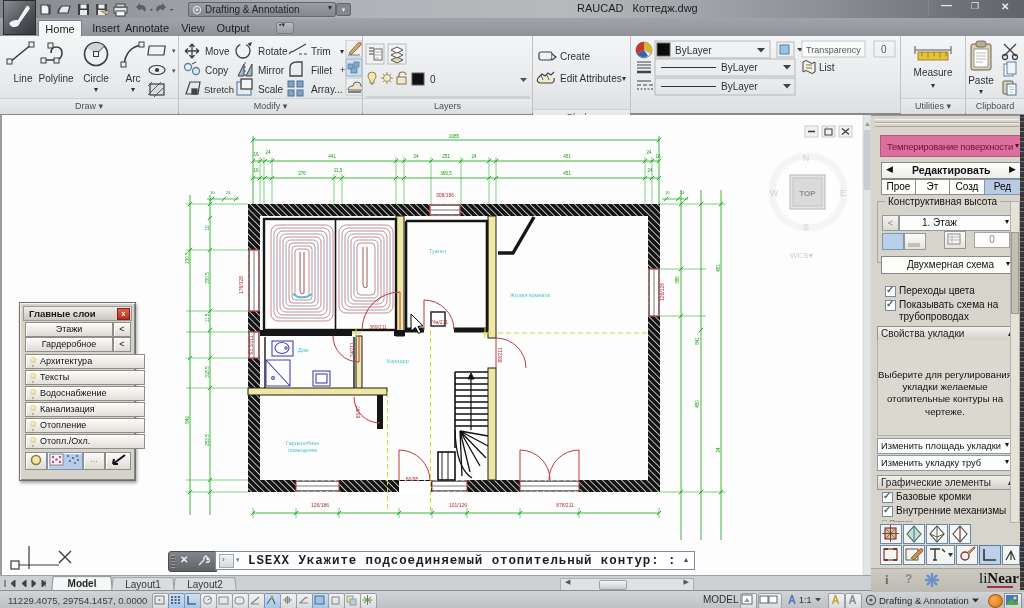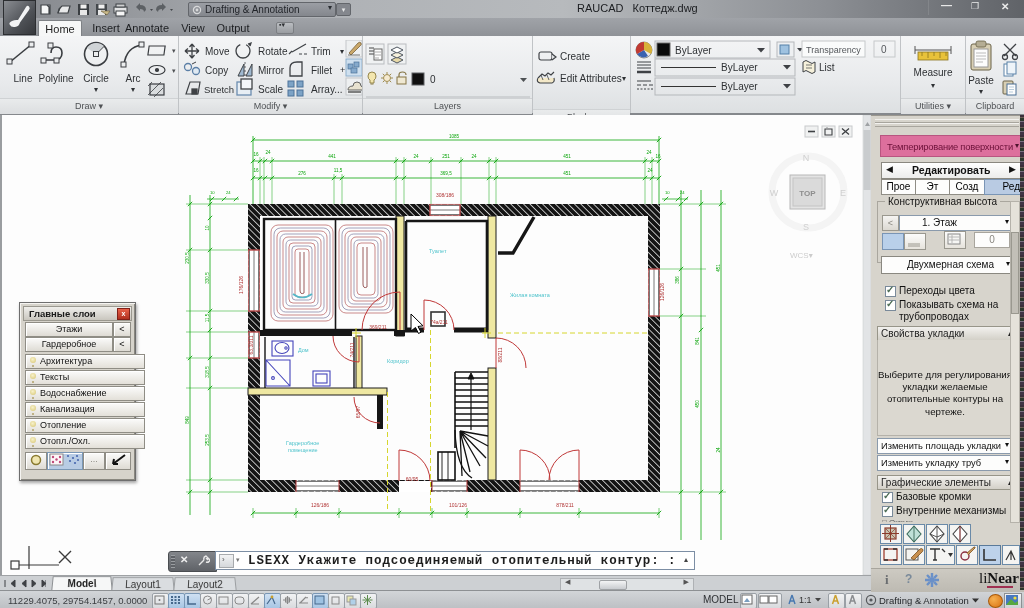--- a/index.html
+++ b/index.html
@@ -851,21 +851,21 @@
  </div>
  <div class="a" style="left:10px;top:46px;width:138px;height:15px;background:linear-gradient(#ffffff,#ececeb);border:1px solid #8a8880;">
    <span class="a" style="left:4px;top:1px;font-size:9px;color:#111;">◀</span>
    <span class="a tx" style="left:30px;top:1px;font-size:10.5px;font-weight:bold;color:#111;">Редактировать</span>
    <span class="a" style="right:4px;top:1px;font-size:9px;color:#111;">▶</span>
  </div>
  <div class="a" style="left:10px;top:63px;width:138px;height:16px;">
    <div class="a" style="left:0;top:0;width:33px;height:14px;background:#fdfdfc;border:1px solid #8f8d85;text-align:center;line-height:14px;font-size:10px;">Прое</div>
    <div class="a" style="left:34px;top:0;width:33px;height:14px;background:#fdfdfc;border:1px solid #8f8d85;text-align:center;line-height:14px;font-size:10px;">Эт</div>
    <div class="a" style="left:68px;top:0;width:34px;height:14px;background:#fdfdfc;border:1px solid #8f8d85;text-align:center;line-height:14px;font-size:10px;">Созд</div>
-   <div class="a" style="left:103px;top:0;width:35px;height:14px;background:#b9cbe3;border:1px solid #7a95b5;text-align:right;line-height:14px;font-size:10px;">Ред</div>
+   <div class="a" style="left:103px;top:0;width:35px;height:14px;background:#b9cbe3;border:1px solid #7a95b5;text-align:center;line-height:14px;font-size:10px;">Ред</div>
  </div>
  <div class="a" style="left:6px;top:85px;width:136px;height:60px;border:1px solid #a9a69e;"></div>
  <span class="a ctx" style="left:14px;top:80px;background:#d7d4cc;padding:0 3px;">Конструктивная высота</span>
  <div class="a" style="left:11px;top:99px;width:15px;height:14px;background:linear-gradient(#f5f4f2,#dcd9d2);border:1px solid #9a988f;text-align:center;line-height:14px;font-size:9px;color:#8a8880;">&lt;</div>
  <div class="rbtn" style="left:28px;top:99px;width:112px;height:14px;">
         <span class="a tx" style="left:22px;top:1px;">1. Этаж</span>
         <span class="a" style="right:3px;top:1px;font-size:8px;">▾</span>
       </div>
  <div class="a" style="left:11px;top:117px;width:20px;height:15px;background:#b9d0ea;border:1px solid #7a95b5;"></div>
  <div class="a" style="left:33px;top:117px;width:20px;height:15px;background:linear-gradient(#fcfcfb,#e6e3dc);border:1px solid #9a988f;"><svg width="18" height="13">

